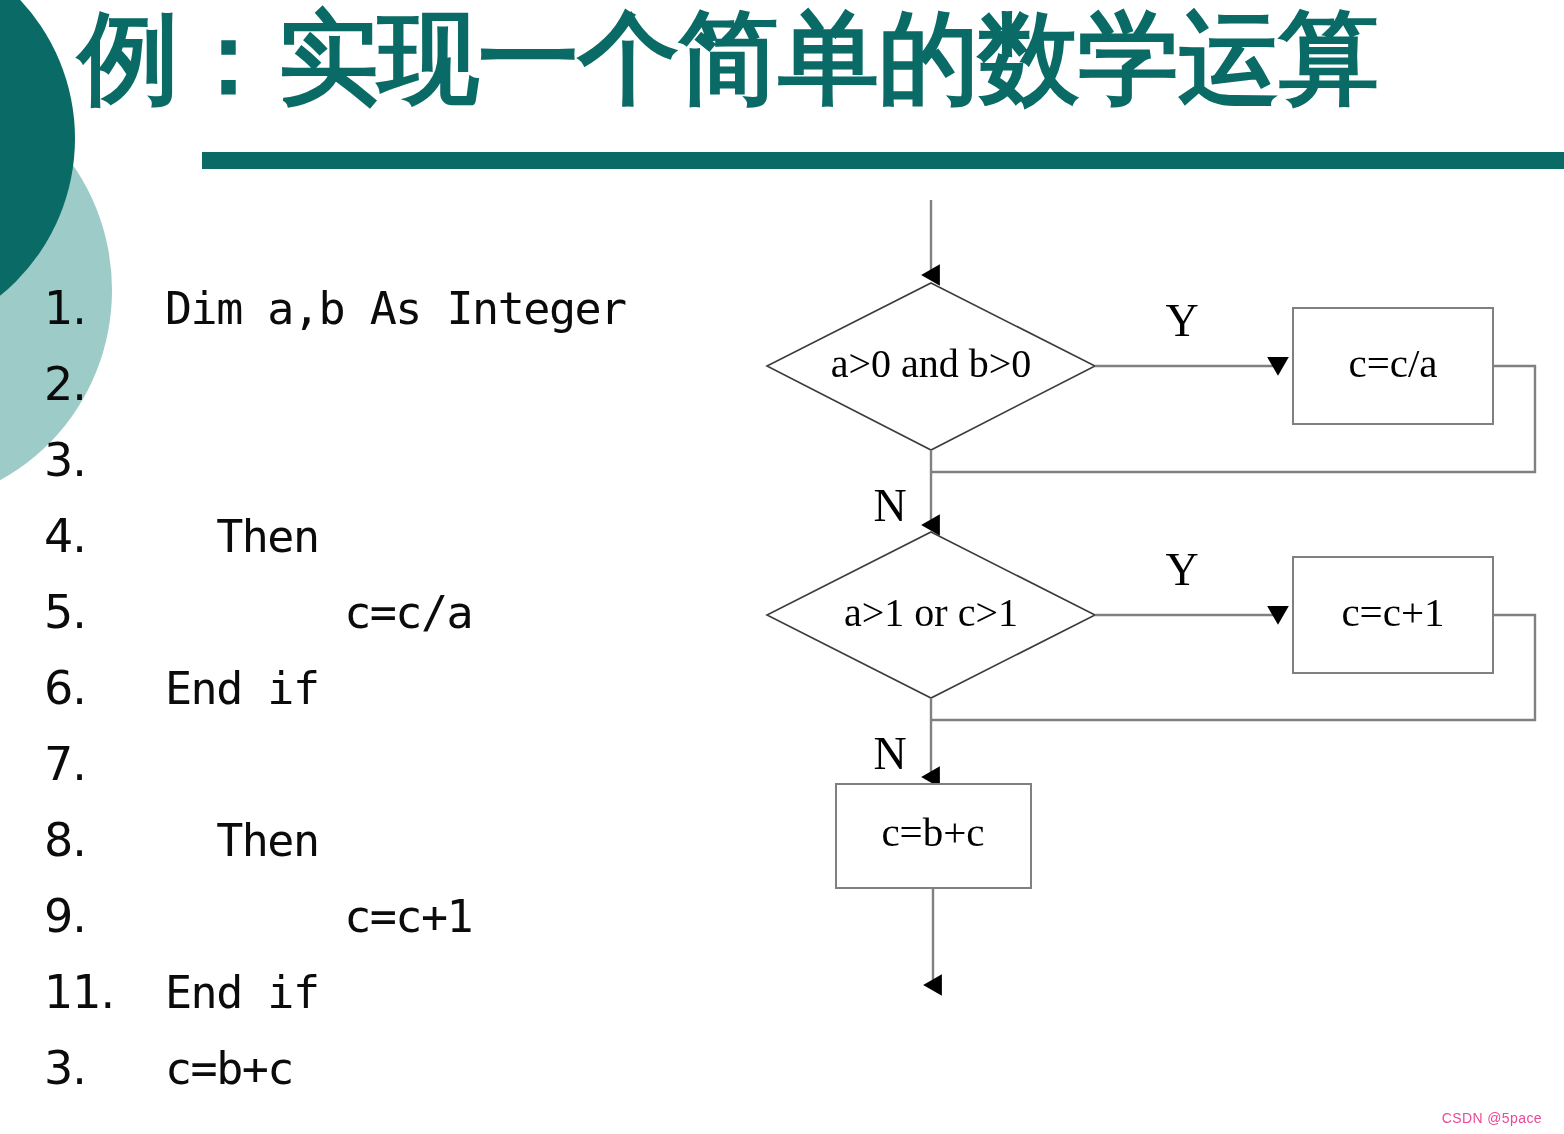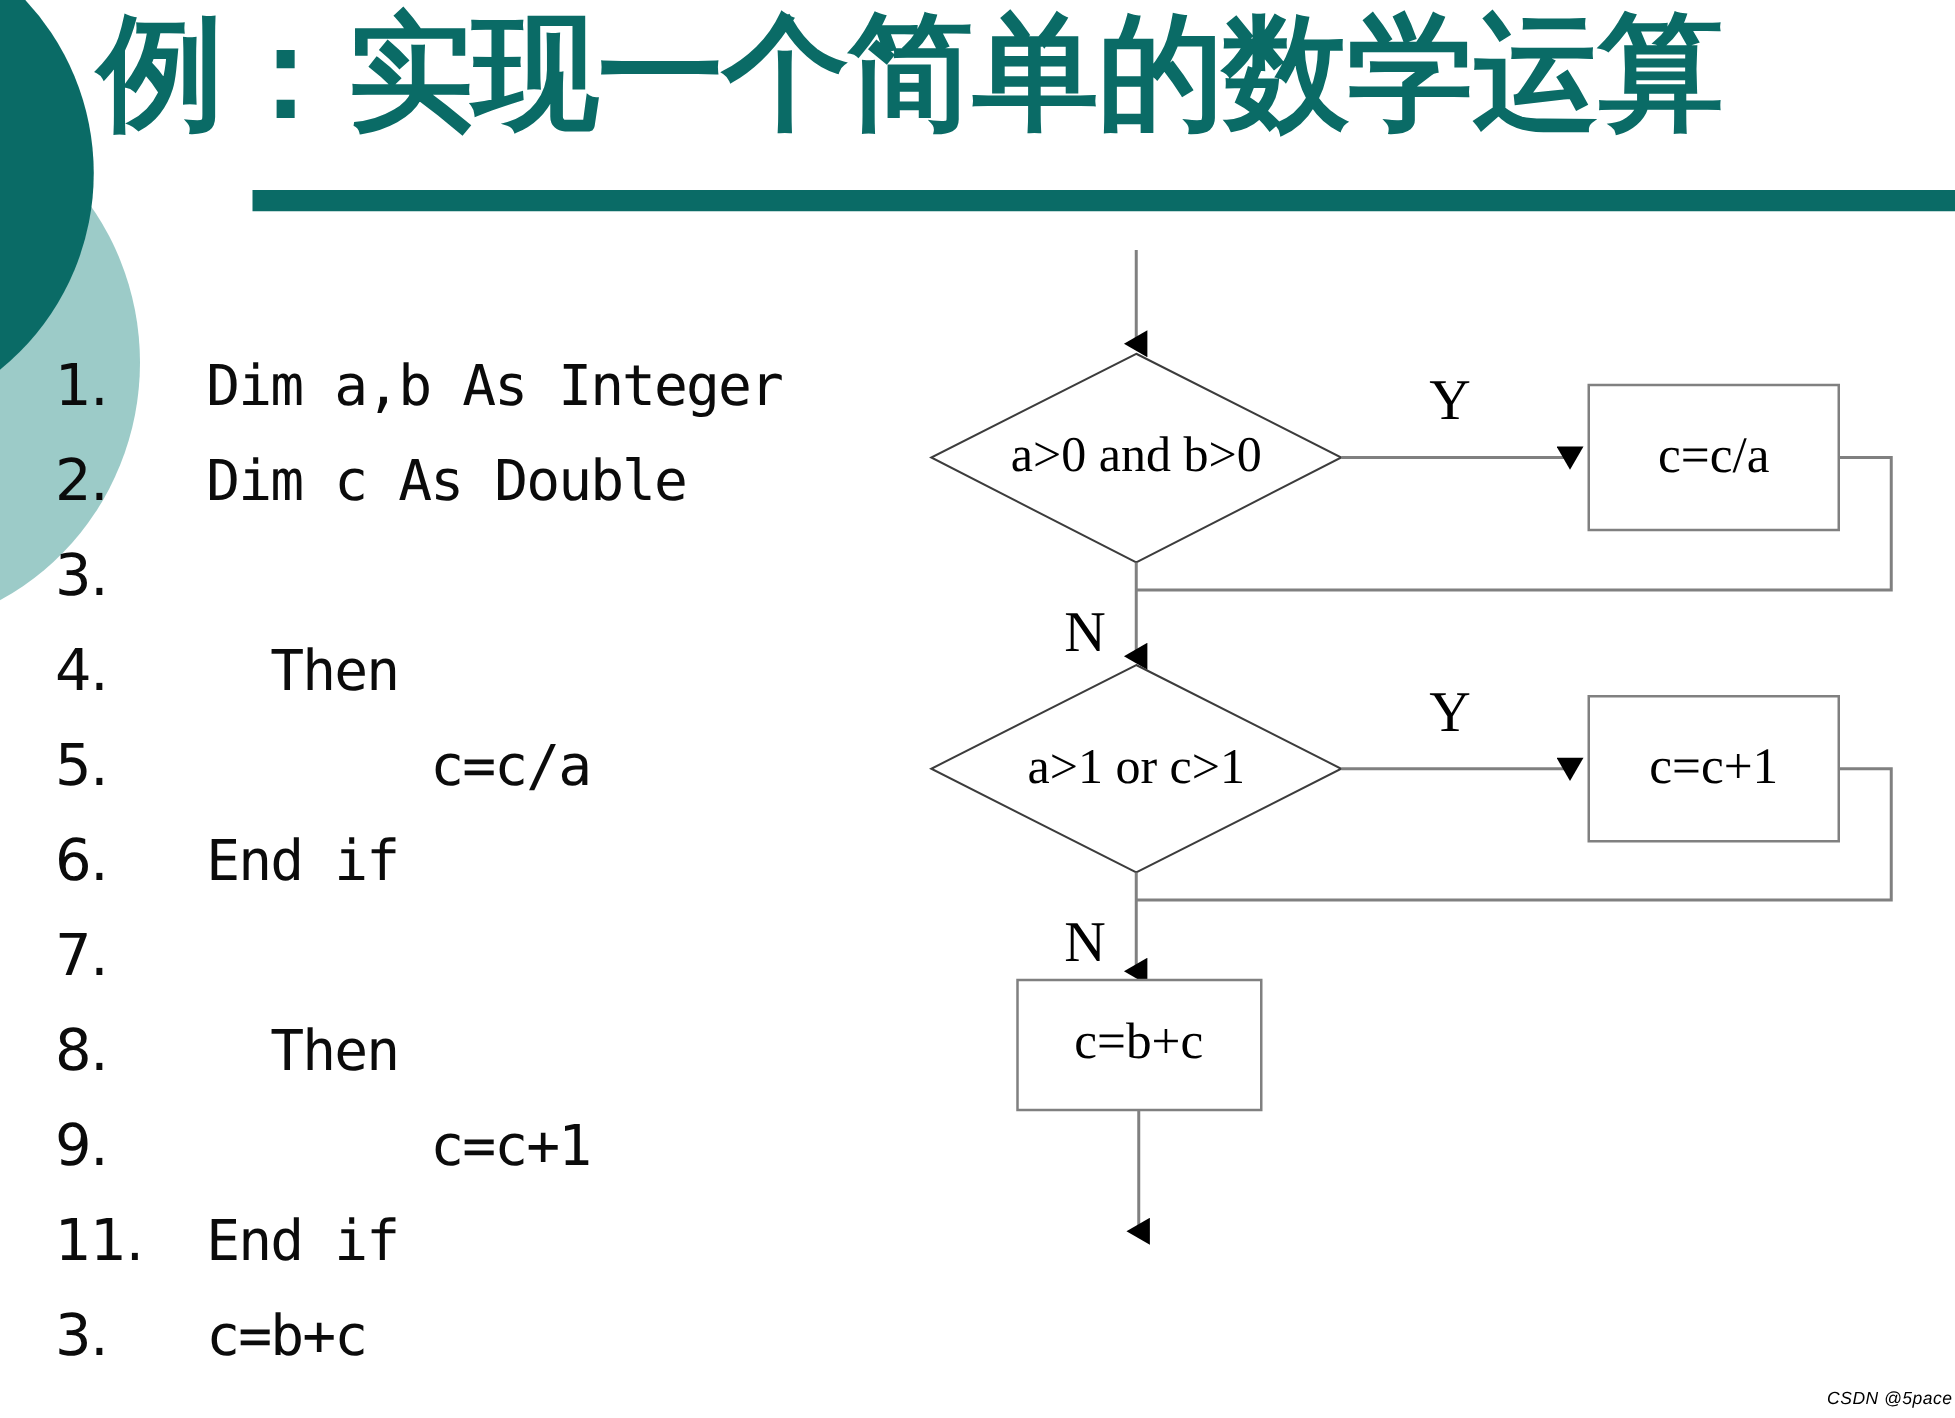--- a/index.html
+++ b/index.html
@@ -86,21 +86,21 @@
   }
   .code-text {
     flex: 1 1 auto;
     letter-spacing: -1.5px;
     margin-left: 17px;
   }
 
   
   #flowchart {
     position: absolute;
-    left: 708px;
+    left: 730px;
     top: 180px;
     width: 834px;
     height: 840px;
   }
   #flowchart svg {
     display: block;
   }
   .fc-shape {
     fill: #ffffff;
     stroke: #808080;
@@ -134,28 +134,27 @@
     font-family: "Liberation Serif", serif;
     font-size: 46px;
     fill: #000000;
     text-anchor: middle;
     dominant-baseline: middle;
   }
 
   
   #watermark {
     position: absolute;
-    right: 2px;
+    right: 22px;
     bottom: 8px;
     font-family: "Liberation Sans", sans-serif;
     font-size: 14px;
-    color: #000000;
+    color: #ec4899;
     letter-spacing: 0.4px;
     white-space: nowrap;
-    font-style: italic;
   }
 </style>
 </head>
 <body>
 
 <div id="slide">
 
   <div class="deco-circle" id="circle-light"></div>
   <div class="deco-circle" id="circle-dark"></div>
 
@@ -163,21 +162,20 @@
   <div id="title-rule"></div>
 
   <div id="code-list">
 
     <div class="code-line">
       <span class="code-num">1.</span>
       <span class="code-text">Dim a,b As Integer</span>
     </div>
     <div class="code-line">
       <span class="code-num">2.</span>
-      <span class="code-text">Dim c As Double</span>
     </div>
     <div class="code-line">
       <span class="code-num">3.</span>
     </div>
     <div class="code-line">
       <span class="code-num">4.</span>
       <span class="code-text">  Then</span>
     </div>
     <div class="code-line">
       <span class="code-num">5.</span>

